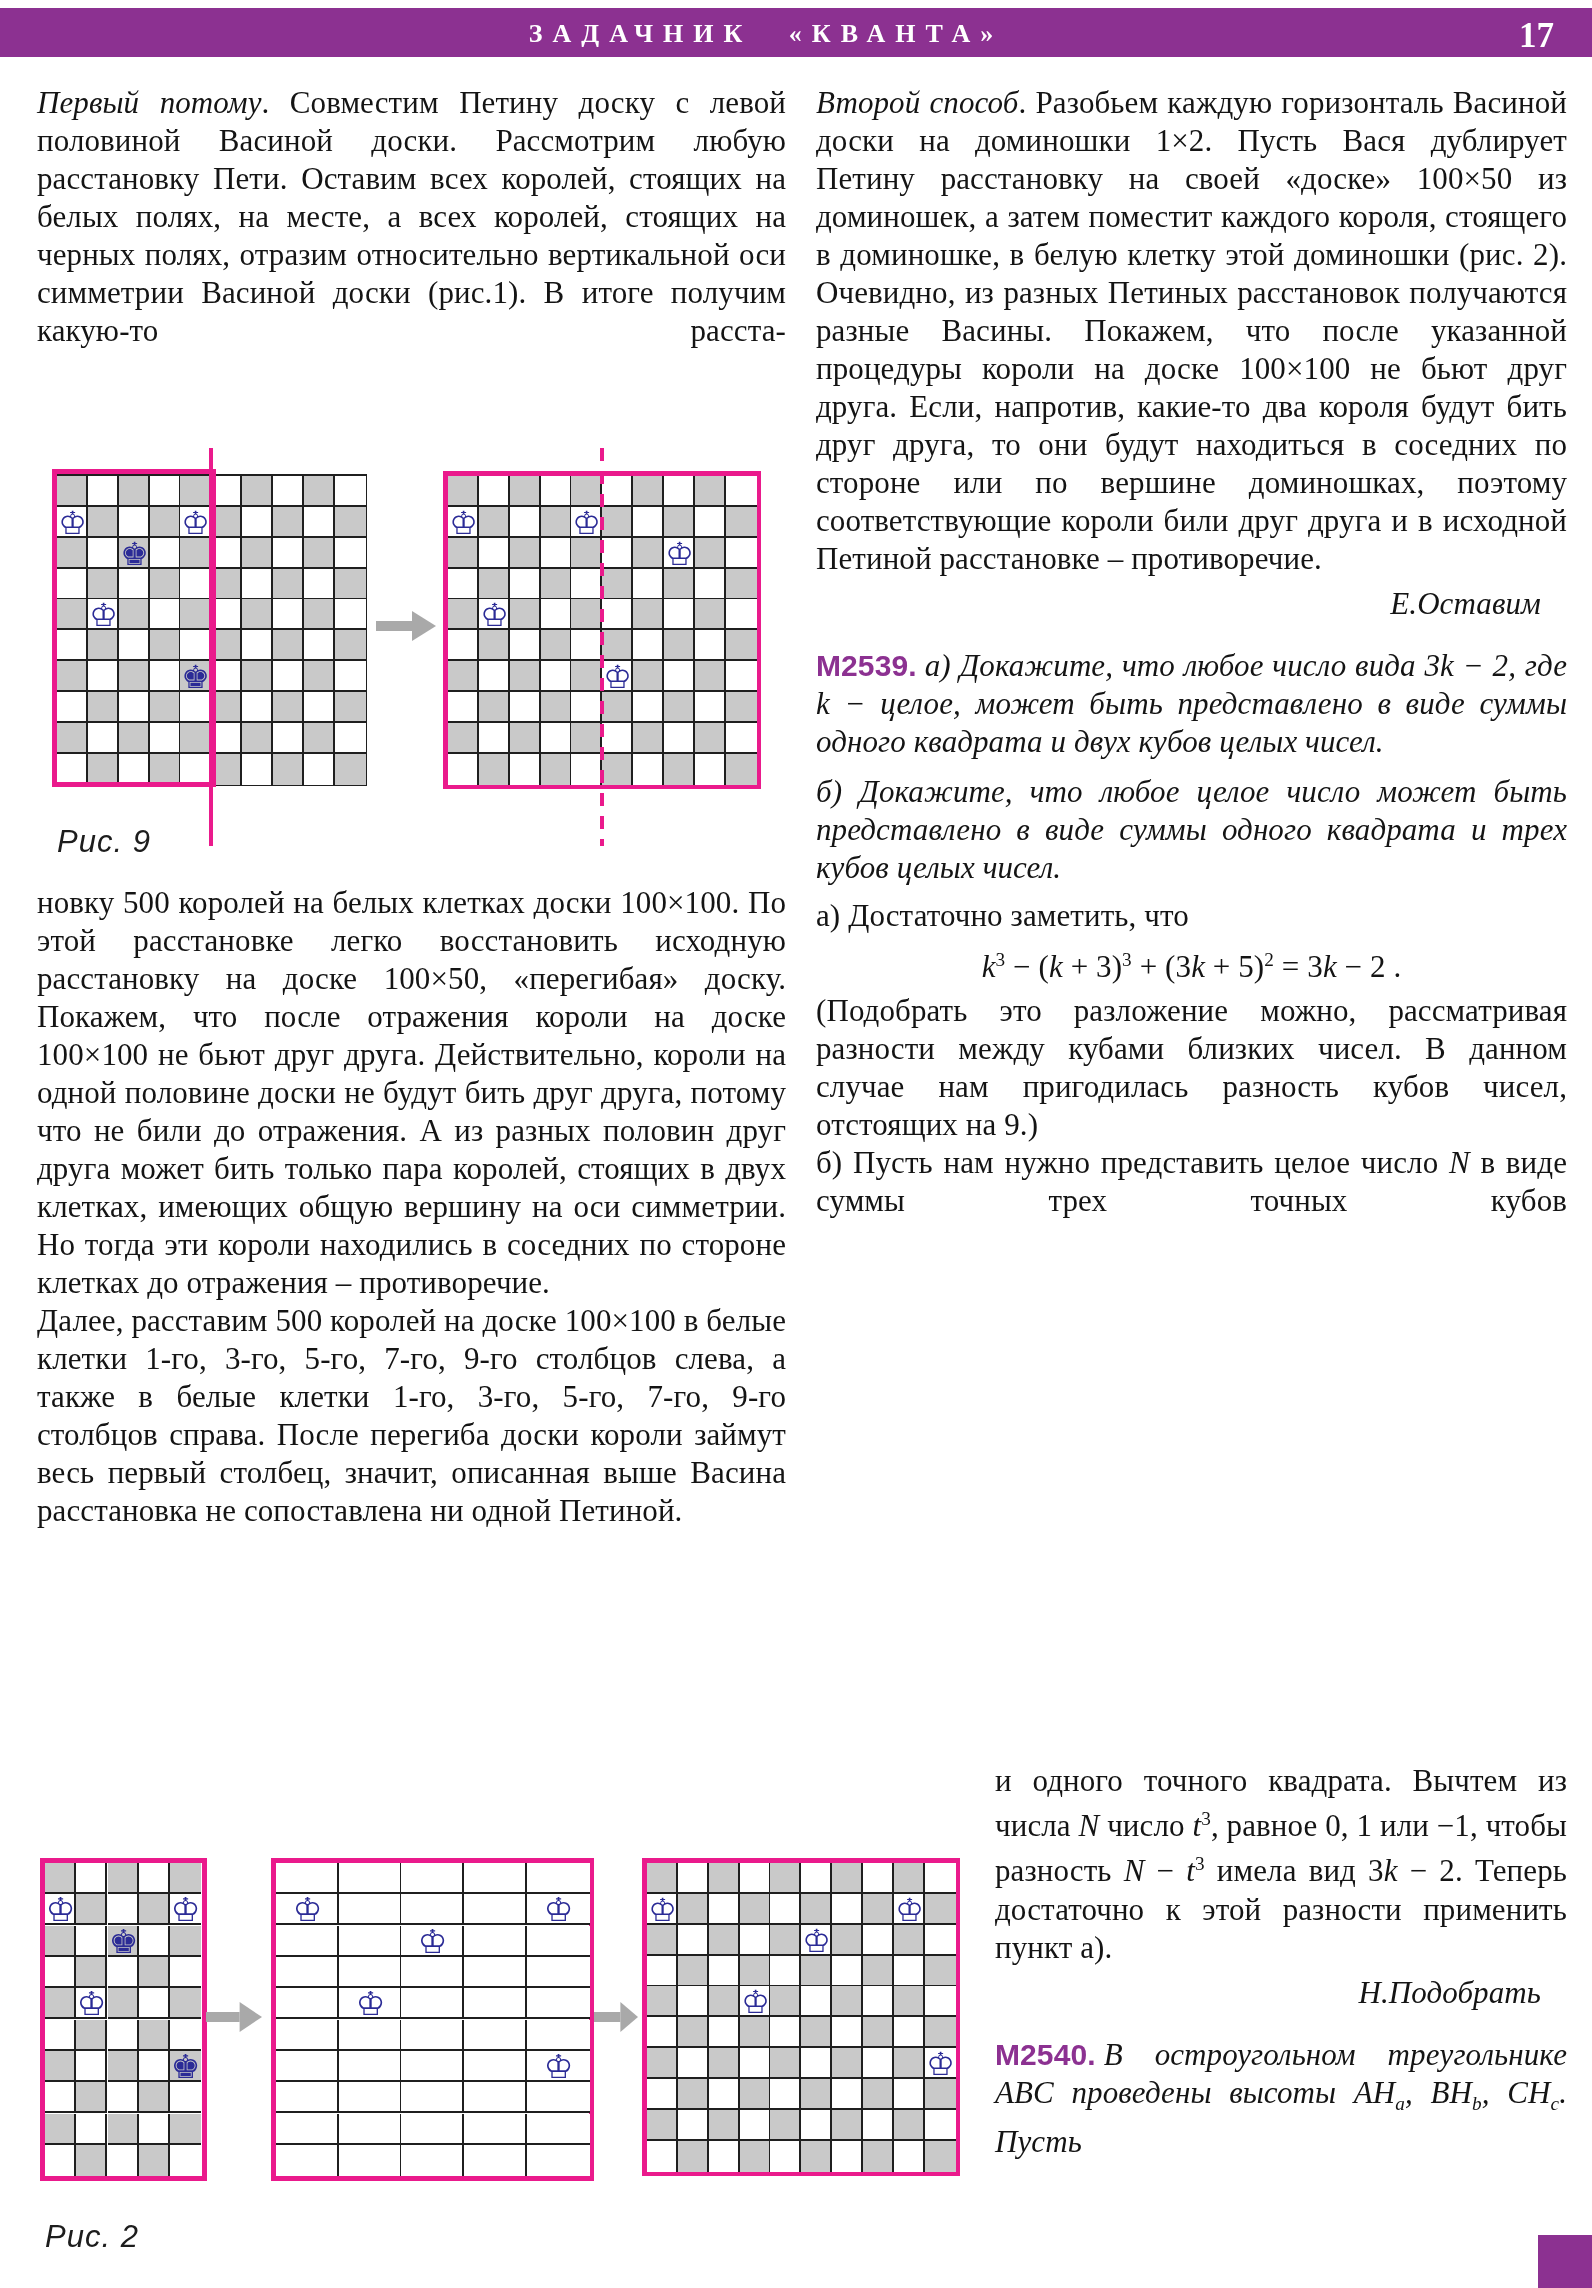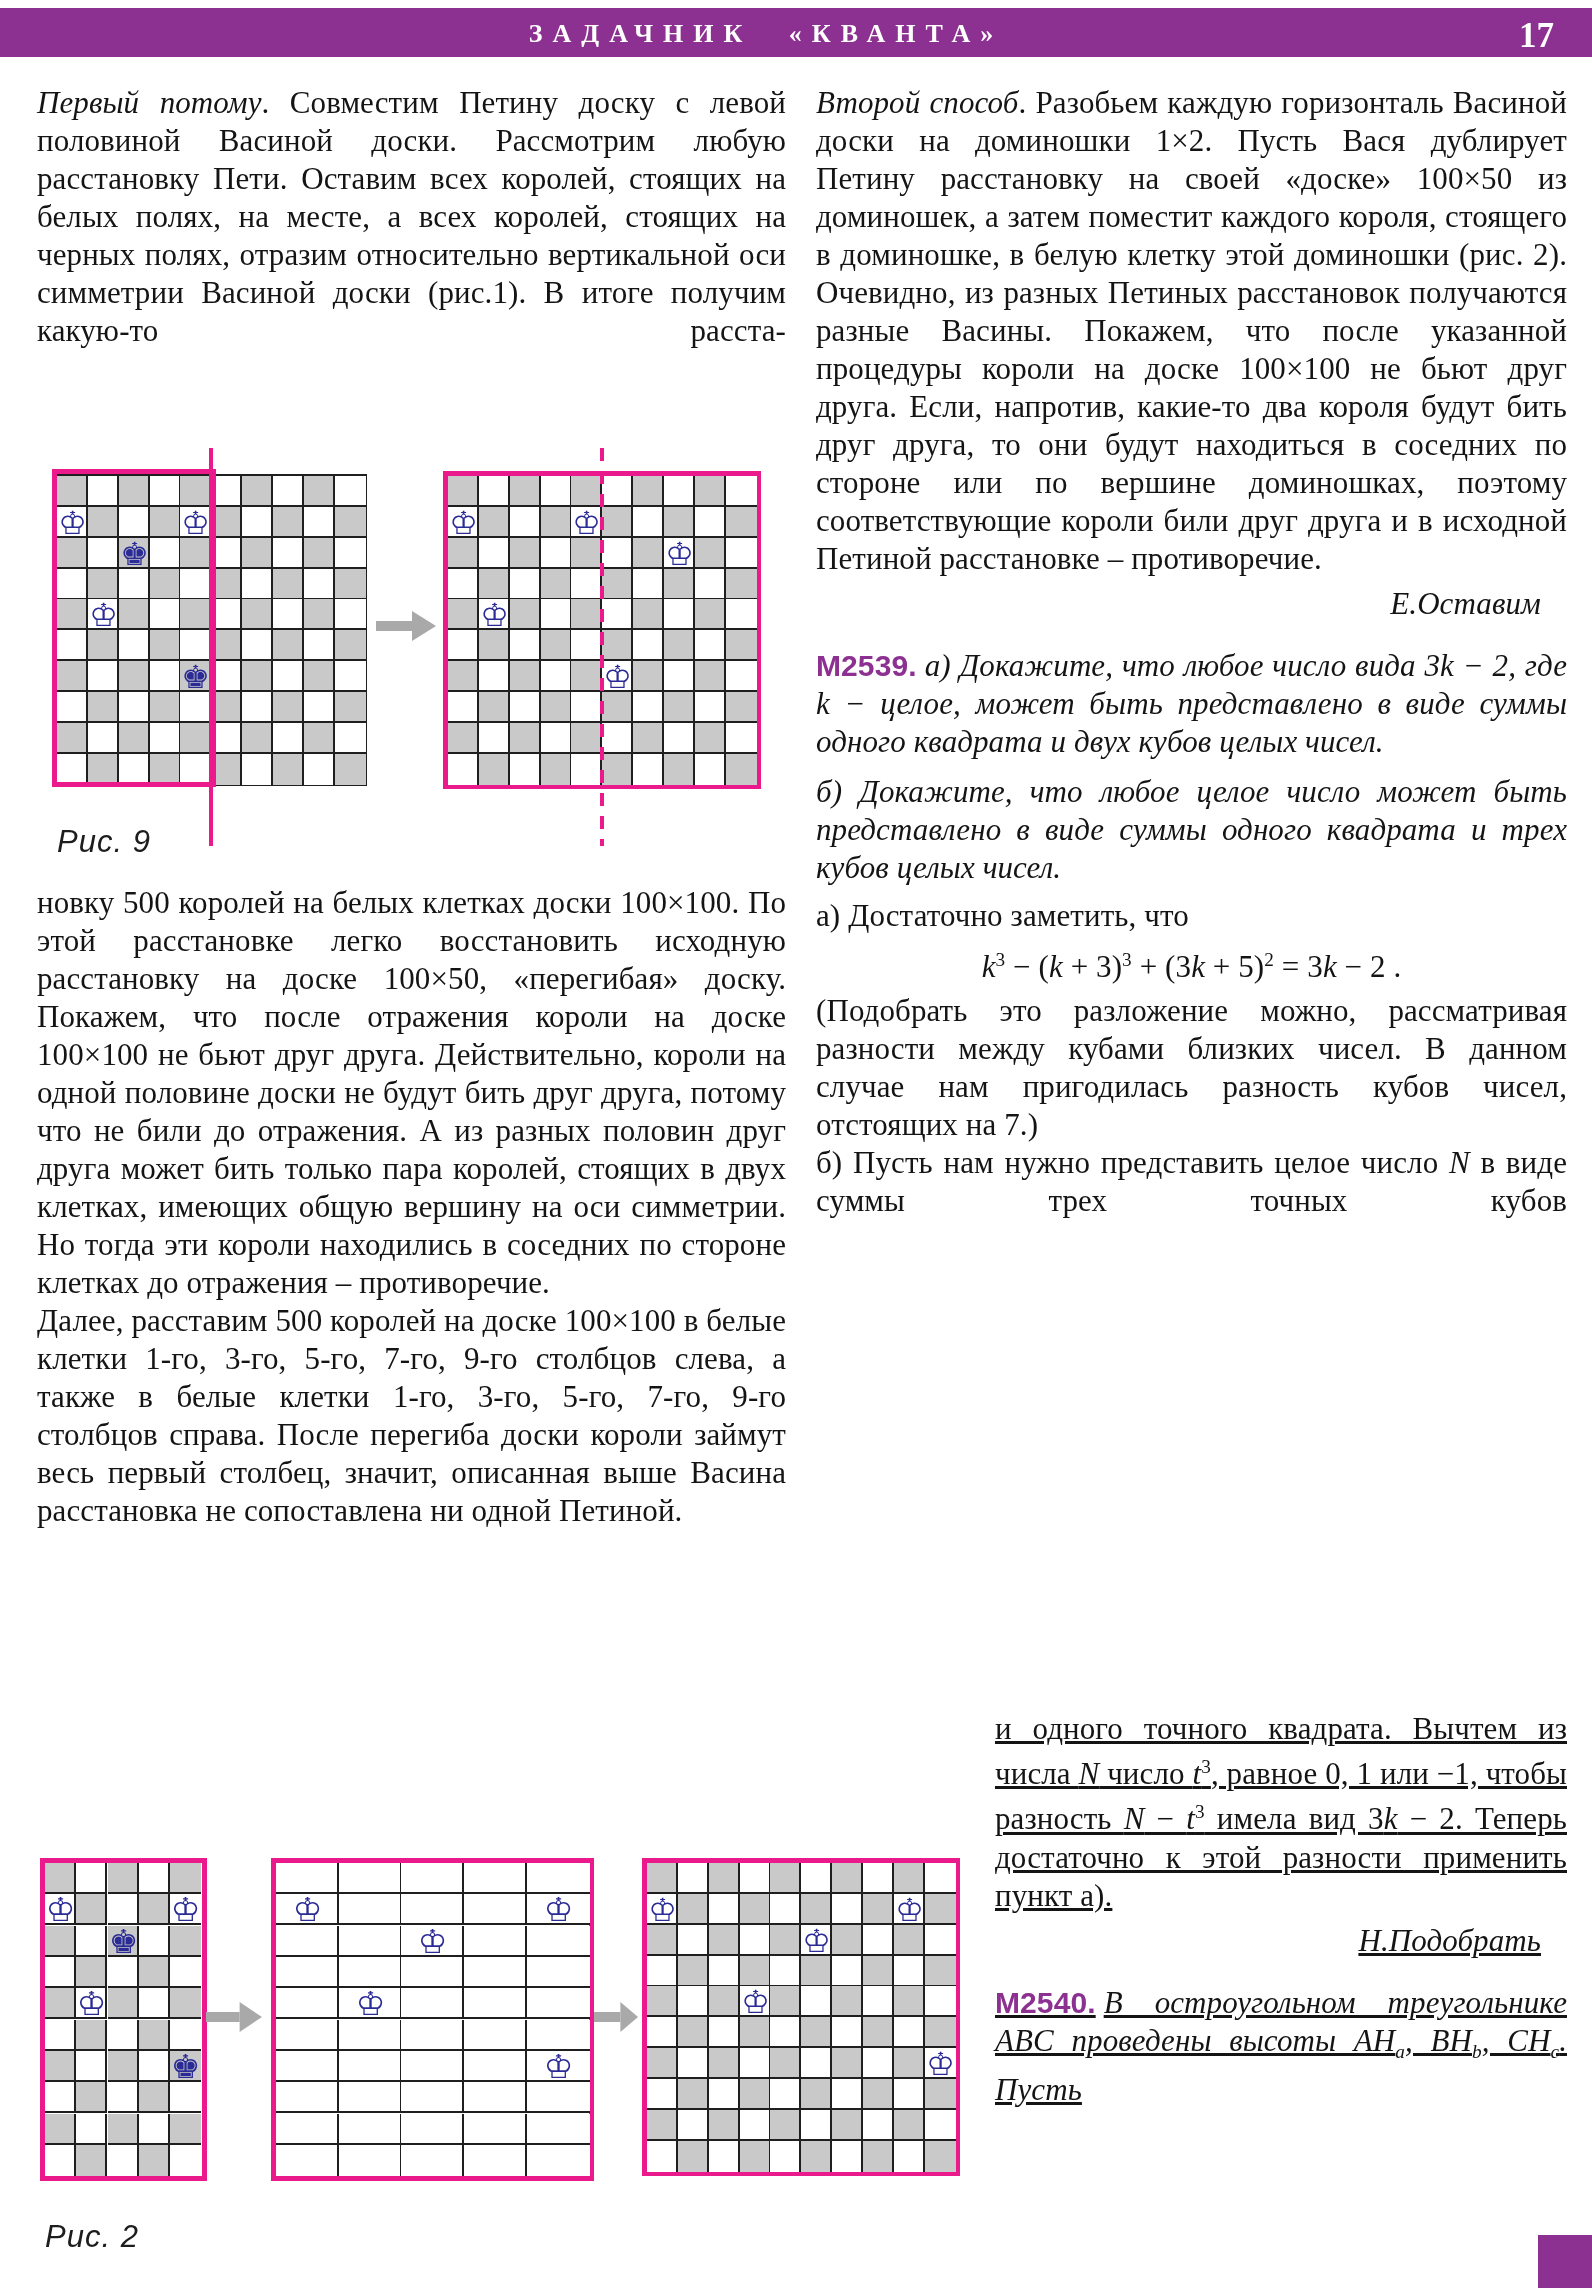--- a/index.html
+++ b/index.html
@@ -14,21 +14,21 @@
   .header-title{position:absolute;left:0;right:60px;top:11px;text-align:center;color:#fff;
         font-weight:bold;font-size:26px;letter-spacing:10px;word-spacing:20px;
         font-family:"Liberation Serif",serif;}
   .page-num{position:absolute;right:38px;top:8px;color:#fff;font-weight:bold;font-size:35px;
         font-family:"Liberation Serif",serif;}
   
   .tblock{position:absolute;font-size:31px;line-height:38px;text-align:justify;letter-spacing:0.1px;}
   #left-p1{left:37px;top:84px;width:749px;}
   #left-p2{left:37px;top:884px;width:749px;}
   #right-main{left:816px;top:84px;width:751px;}
-  #right-indent{left:995px;top:1710px;width:572px;text-decoration:underline;}
+  #right-indent{left:995px;top:1762px;width:572px;}
   .para{margin:0;}
   .jlast{text-align-last:justify;}
   .author{text-align:right;font-style:italic;padding-right:26px;margin:7px 0 24px;}
   .prob{font-style:italic;margin-top:12px;}
   .plabel{font-style:normal;font-weight:bold;font-family:"Liberation Sans",sans-serif;
           color:var(--accent);font-size:30px;margin-right:8px;}
   .solhead{margin-top:10px;}
   .formula{text-align:center;margin:6px 0 6px;}
   sup,sub{font-size:0.62em;}
   
@@ -69,21 +69,21 @@
     <p class="para">Далее, расставим 500 королей на доске 100×100 в белые клетки 1-го, 3-го, 5-го, 7-го, 9-го столбцов слева, а также в белые клетки 1-го, 3-го, 5-го, 7-го, 9-го столбцов справа. После перегиба доски короли займут весь первый столбец, значит, описанная выше Васина расстановка не сопоставлена ни одной Петиной.</p>
   </div>
 
   <div class="tblock" id="right-main">
     <p class="para"><i>Второй способ</i>. Разобьем каждую горизонталь Васиной доски на доминошки 1×2. Пусть Вася дублирует Петину расстановку на своей «доске» 100×50 из доминошек, а затем поместит каждого короля, стоящего в доминошке, в белую клетку этой доминошки (рис. 2). Очевидно, из разных Петиных расстановок получаются разные Васины. Покажем, что после указанной процедуры короли на доске 100×100 не бьют друг друга. Если, напротив, какие-то два короля будут бить друг друга, то они будут находиться в соседних по стороне или по вершине доминошках, поэтому соответствующие короли били друг друга и в исходной Петиной расстановке – противоречие.</p>
     <p class="para author">Е.Оставим</p>
     <p class="para prob"><span class="plabel">М2539.</span><span>а) Докажите, что любое число вида 3<i>k</i> − 2, где <i>k</i> − целое, может быть представлено в виде суммы одного квадрата и двух кубов целых чисел.</span></p>
     <p class="para prob">б) Докажите, что любое целое число может быть представлено в виде суммы одного квадрата и трех кубов целых чисел.</p>
     <p class="para solhead">а) Достаточно заметить, что</p>
     <p class="para formula"><i>k</i><sup>3</sup> − (<i>k</i> + 3)<sup>3</sup> + (3<i>k</i> + 5)<sup>2</sup> = 3<i>k</i> − 2 .</p>
-    <p class="para">(Подобрать это разложение можно, рассматривая разности между кубами близких чисел. В данном случае нам пригодилась разность кубов чисел, отстоящих на 7.)</p>
+    <p class="para">(Подобрать это разложение можно, рассматривая разности между кубами близких чисел. В данном случае нам пригодилась разность кубов чисел, отстоящих на 9.)</p>
     <p class="para jlast">б) Пусть нам нужно представить целое число <i>N</i> в виде суммы трех точных кубов</p>
   </div>
 
   <div class="tblock" id="right-indent">
     <p class="para">и одного точного квадрата. Вычтем из числа <i>N</i> число <i>t</i><sup>3</sup>, равное 0, 1 или −1, чтобы разность <i>N</i> − <i>t</i><sup>3</sup> имела вид 3<i>k</i> − 2. Теперь достаточно к этой разности применить пункт а).</p>
     <p class="para author">Н.Подобрать</p>
     <p class="para prob"><span class="plabel">М2540.</span><span>В остроугольном треугольнике ABC проведены высоты AH<sub>a</sub>, BH<sub>b</sub>, CH<sub>c</sub>. Пусть</span></p>
   </div>
 
   <div id="figures-layer">

